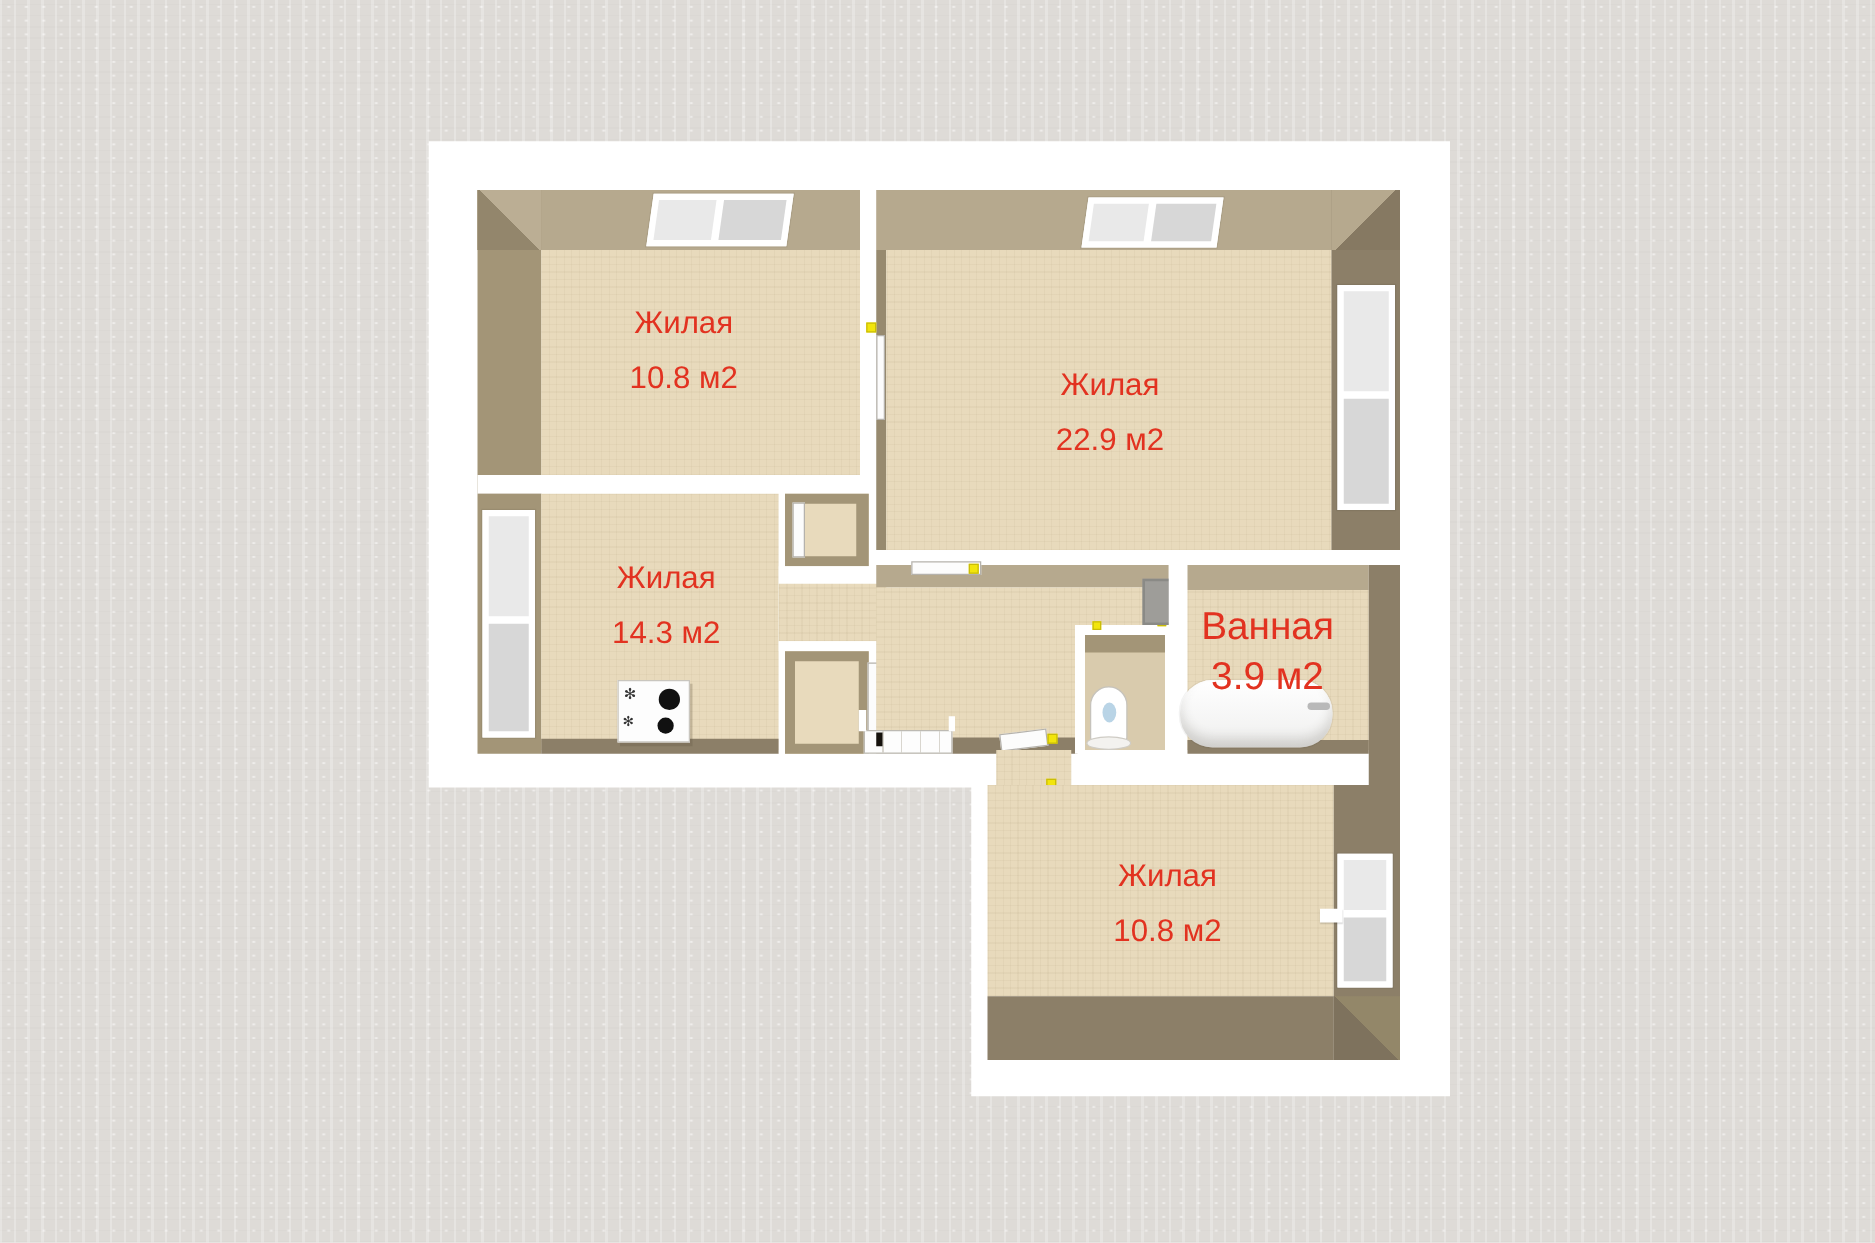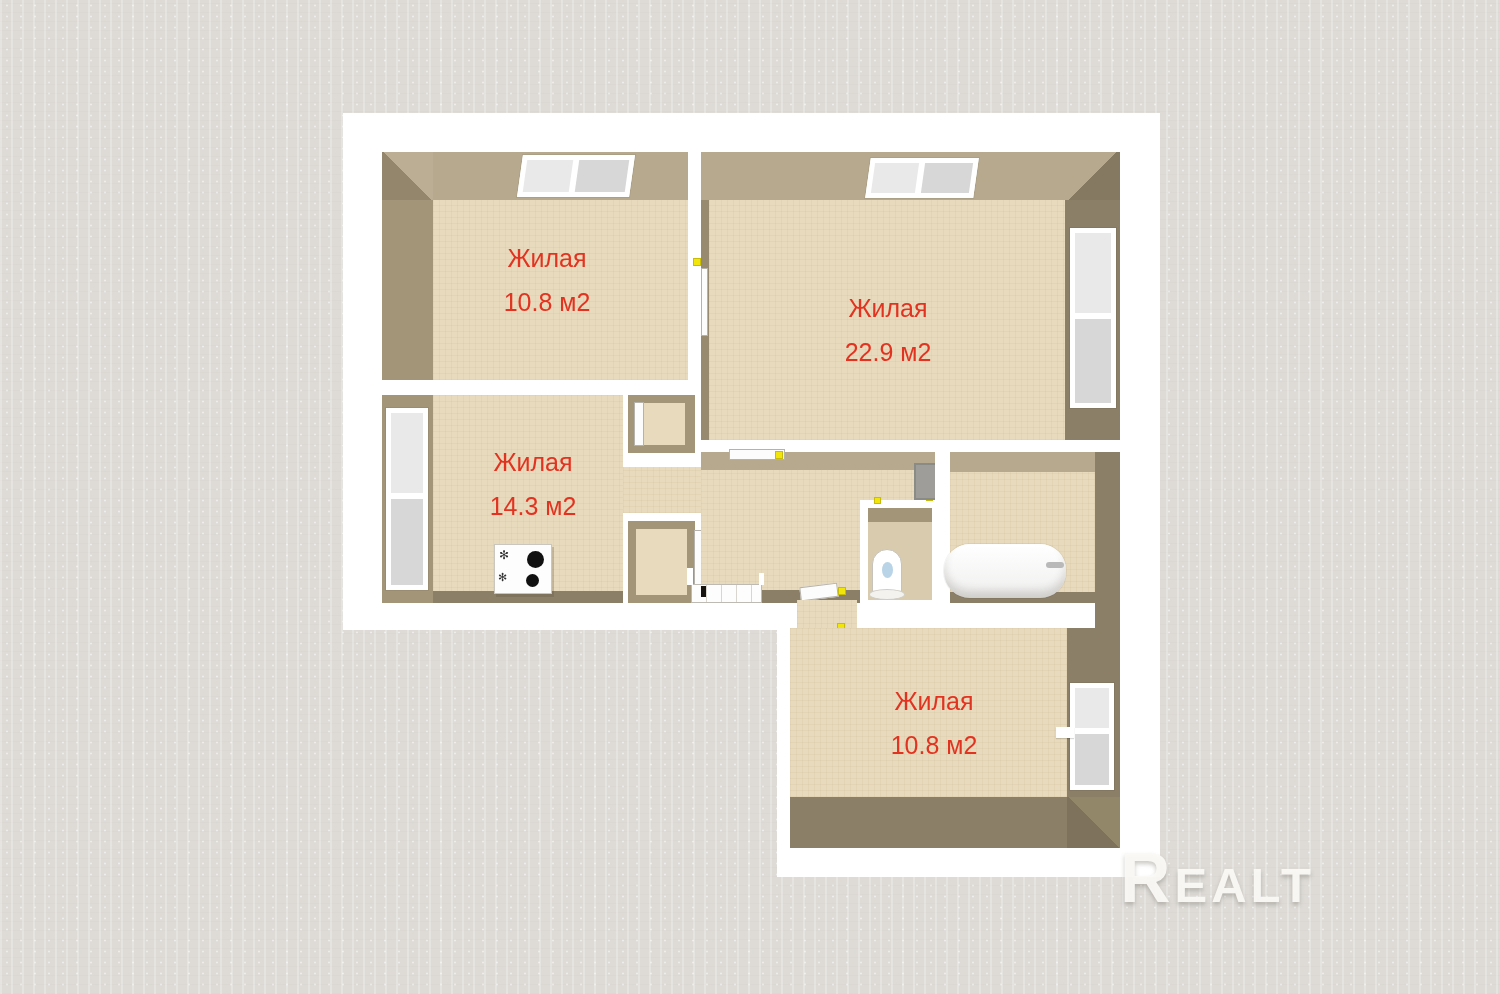--- a/index.html
+++ b/index.html
@@ -152,20 +152,23 @@
     <div>10.8 м2</div>
   </div>
   <div class="room-label" style="left:888px;top:286px;">
     <div>Жилая</div>
     <div>22.9 м2</div>
   </div>
   <div class="room-label" style="left:533px;top:440px;">
     <div>Жилая</div>
     <div>14.3 м2</div>
   </div>
+  <div class="room-label" style="left:1014px;top:481px;font-size:31px;line-height:40px;">
+    <div>Ванная</div>
+    <div>3.9 м2</div>
+  </div>
   <div class="room-label" style="left:934px;top:679px;">
     <div>Жилая</div>
     <div>10.8 м2</div>
   </div>
 
-  <div style="position:absolute;left:1120px;top:838px;font-size:70px;font-weight:bold;letter-spacing:4px;color:rgba(250,249,246,0.95);text-shadow:0 3px 4px rgba(110,105,95,0.35);font-variant:small-caps;">Realt</div>
 
 </div>
 
 </body></html>

